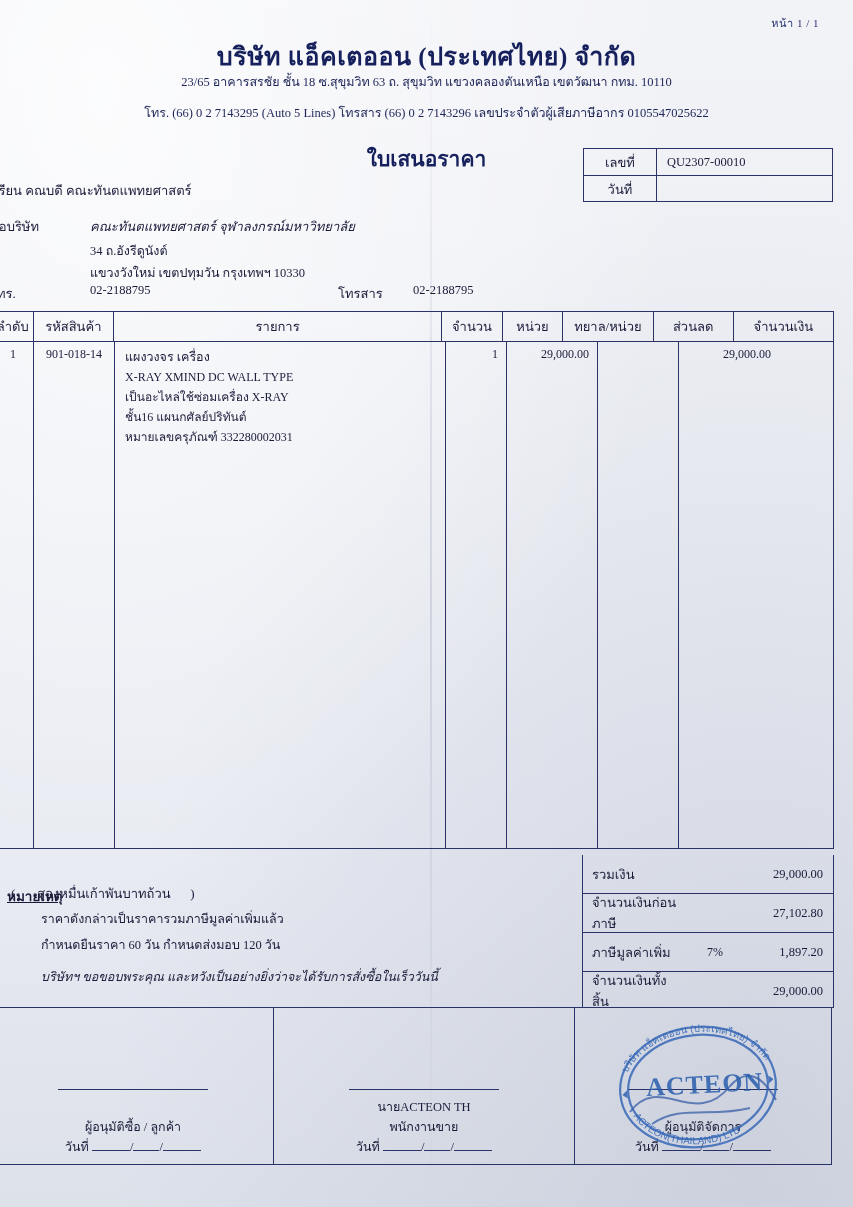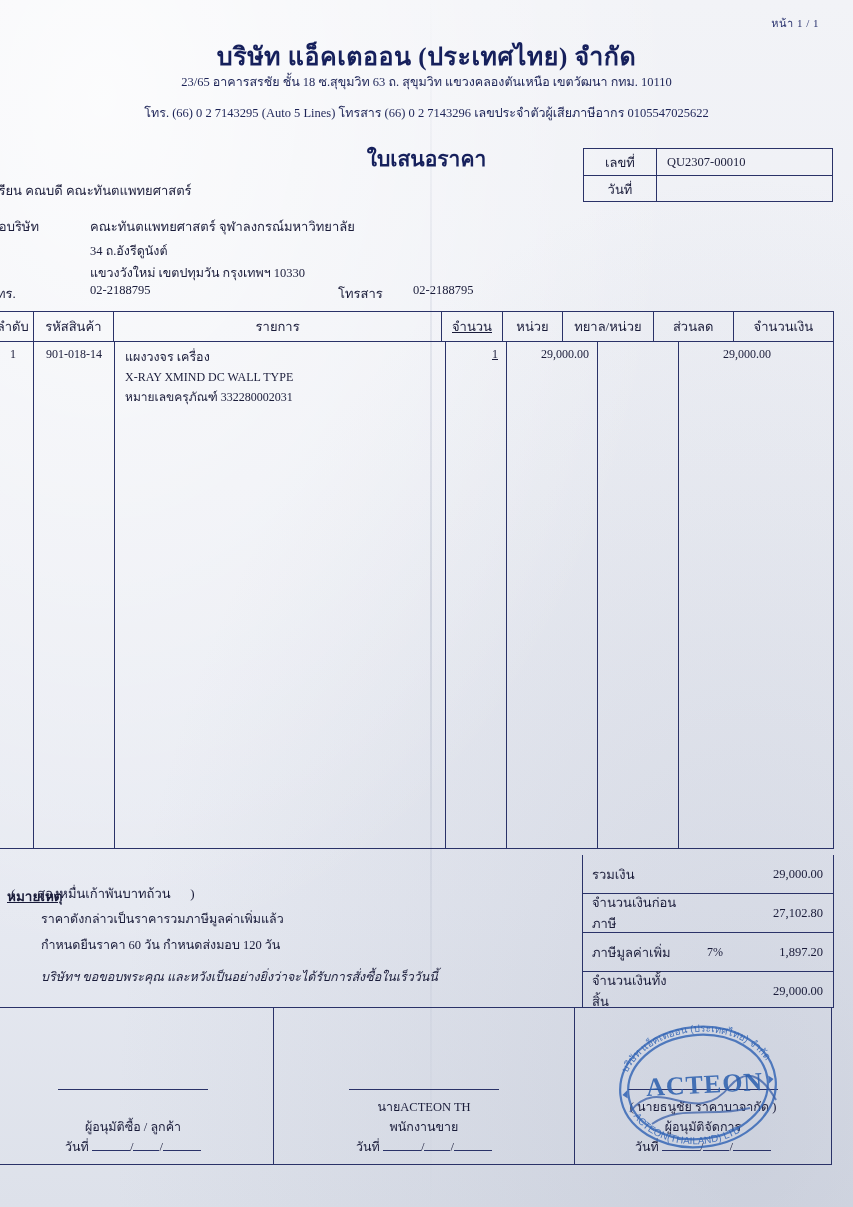--- a/index.html
+++ b/index.html
@@ -60,21 +60,21 @@
     flex:1;display:flex;align-items:center;padding-left:10px;font-size:12.5px;
   }
   
   .attn{
     position:absolute;top:180px;left:-6px;font-size:13px;
   }
   .cust-label{
     position:absolute;top:216px;left:-10px;font-size:13px;
   }
   .cust-name{
-    position:absolute;top:216px;left:90px;font-size:13px;
+    position:absolute;top:216px;left:90px;font-size:13px;font-style:italic;
   }
   .cust-l1{position:absolute;top:241px;left:90px;font-size:12.5px;}
   .cust-l2{position:absolute;top:263px;left:90px;font-size:12.5px;}
   .tel-label{position:absolute;top:283px;left:-10px;font-size:13px;}
   .tel-val{position:absolute;top:283px;left:90px;font-size:12.5px;}
   .fax-label{position:absolute;top:283px;left:338px;font-size:13px;}
   .fax-val{position:absolute;top:283px;left:413px;font-size:12.5px;}
 
   
   .tbl{
@@ -84,21 +84,21 @@
   .tbl .head{
     height:29px;display:flex;border-bottom:1px solid #2a3268;
     font-size:13px;
   }
   .tbl .head > div{
     border-right:1px solid #2a3268;
     display:flex;align-items:center;justify-content:center;text-align:center;
   }
   .tbl .head > div:last-child{border-right:none;}
   .c1{width:40px;} .c2{width:80px;} .c3{width:330px;}
-  .c4{width:60px;text-decoration:underline;} .c5{width:60px;} .c6{width:90px;}
+  .c4{width:60px;} .c5{width:60px;} .c6{width:90px;}
   .c7{width:80px;} .c8{width:100px;}
   .tbl .body{
     position:absolute;top:29px;left:0;right:0;bottom:0;display:flex;
   }
   .tbl .body > div{
     border-right:1px solid #2a3268;position:relative;
   }
   .tbl .body > div:last-child{border-right:none;}
   .cell-pad{padding-top:6px;font-size:12px;}
   .center{text-align:center;}
@@ -231,20 +231,22 @@
       <div class="c1">
           <div class="cell-pad center">1</div>
         </div>
       <div class="c2">
           <div class="cell-pad center">901-018-14</div>
         </div>
       <div class="c3">
         <div class="cell-pad">
           <div class="desc-line first">แผงวงจร เครื่อง</div>
           <div class="desc-line">X-RAY XMIND DC WALL TYPE</div>
+          <div class="desc-line">เป็นอะไหล่ใช้ซ่อมเครื่อง X-RAY</div>
+          <div class="desc-line">ชั้น16 แผนกศัลย์ปริทันต์</div>
           <div class="desc-line">หมายเลขครุภัณฑ์ 332280002031</div>
         </div>
       </div>
       <div class="c4">
           <div class="cell-pad right">1</div>
         </div>
       <div class="c6">
           <div class="cell-pad right">29,000.00</div>
         </div>
       <div class="c7">
@@ -304,21 +306,20 @@
       <div class="sigline"></div>
       <div class="sigtext">นายACTEON TH</div>
       <div class="sigtext2">พนักงานขาย</div>
       <div class="sigdate">
         <span>วันที่</span>
         <u class="u3"></u>/<u class="u2"></u>/<u class="u3"></u>
       </div>
     </div>
     <div class="sigbox s3">
       <div class="sigline"></div>
-      <div class="sigtext">( นายธนูชัย ราคาบาจากัด )</div>
       <div class="sigtext2">ผู้อนุมัติจัดการ</div>
       <div class="sigdate">
         <span>วันที่</span>
         <u class="u3"></u>/<u class="u2"></u>/<u class="u3"></u>
       </div>
     </div>
   </div>
 
   <div class="stamp">
     <svg viewBox="0 0 196 150" xmlns="http://www.w3.org/2000/svg">

